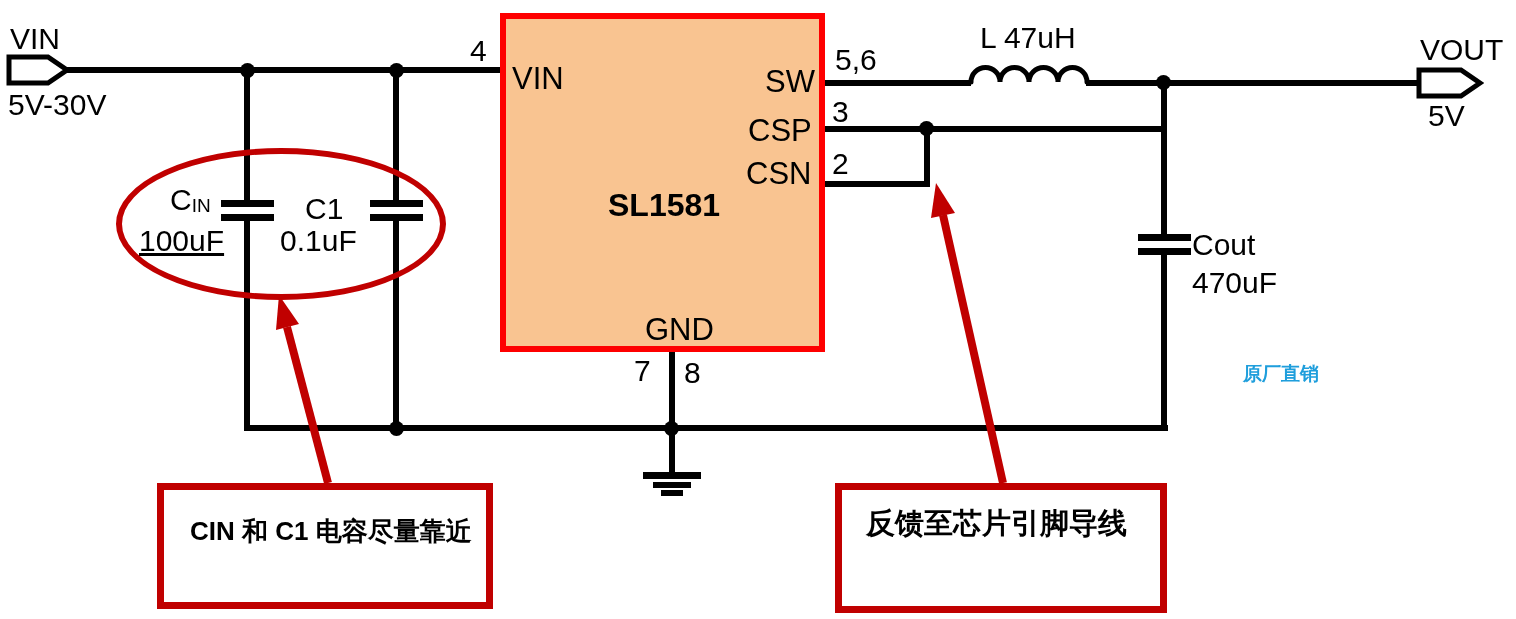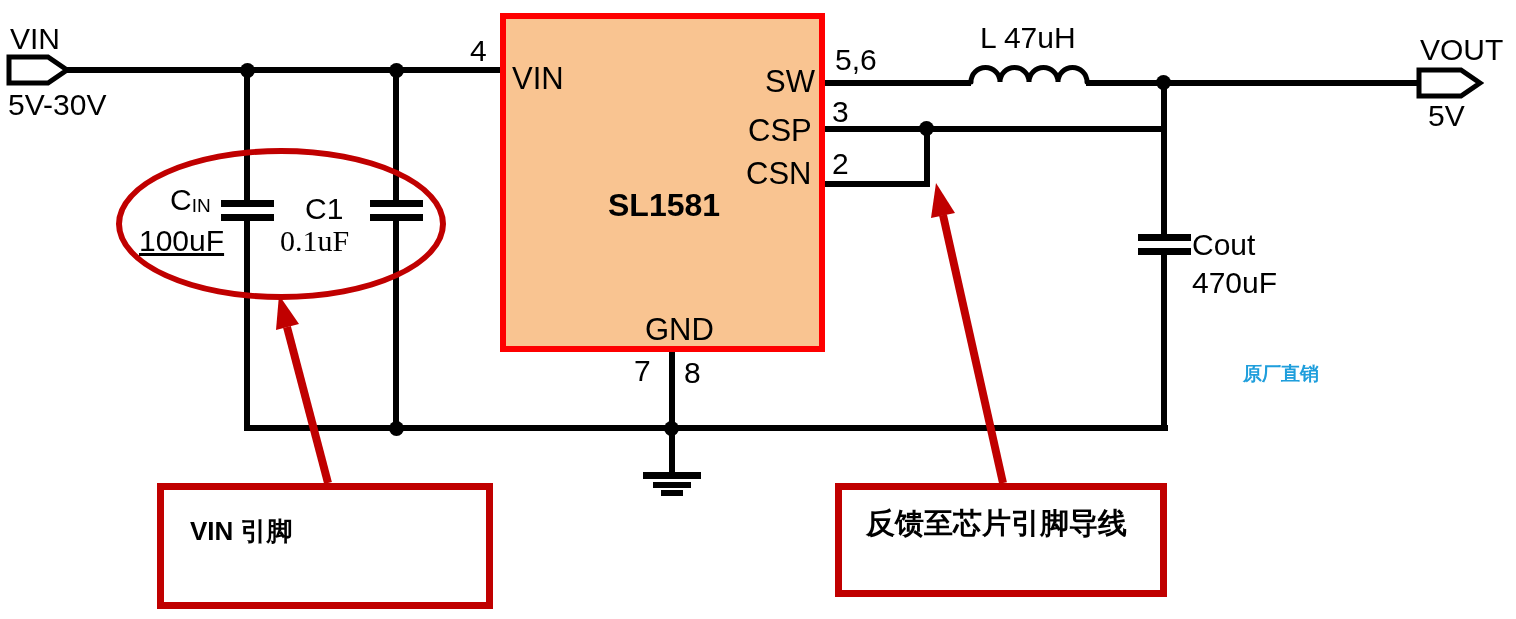--- a/index.html
+++ b/index.html
@@ -22,21 +22,21 @@
     position:absolute;left:116px;top:148px;width:330px;height:152px;
     border:6px solid #C00000;border-radius:50%;box-sizing:border-box;
     background:transparent;z-index:4;
   }
   .notebox{
     position:absolute;background:#ffffff;border:7px solid #C00000;
     box-sizing:border-box;z-index:6;font-weight:bold;color:#000;
   }
   .notebox .nline{white-space:nowrap;}
   #note1{left:157px;top:483px;width:336px;height:126px;padding:16px 0 0 26px;font-size:26px;line-height:50px;}
-  #note2{left:835px;top:483px;width:332px;height:114px;padding:10px 0 0 24px;font-size:29px;line-height:47px;}
+  #note2{left:835px;top:483px;width:332px;height:130px;padding:10px 0 0 24px;font-size:29px;line-height:47px;}
   .svglayer{position:absolute;left:0;top:0;z-index:5;pointer-events:none;}
   .term{position:absolute;z-index:3;}
   .watermark{position:absolute;font-weight:bold;z-index:3;white-space:nowrap;}
   #wm1{left:1243px;top:361px;font-size:19px;color:#1E9EDC;}
   #wm2{left:1210px;top:387px;font-size:21px;color:#29A9E0;}
   sub.cap{font-size:19px;vertical-align:baseline;position:relative;top:2px;}
 </style>
 </head>
 <body>
 
@@ -102,39 +102,39 @@
   <div class="lbl f30" style="left:684px;top:356px;">8</div>
 
   <div class="lbl f30" style="left:10px;top:22px;">VIN</div>
   <div class="lbl f30" style="left:8px;top:88px;">5V-30V</div>
   <div class="lbl f30" style="left:1420px;top:33px;">VOUT</div>
   <div class="lbl f30" style="left:1428px;top:99px;">5V</div>
   <div class="lbl f30" style="left:980px;top:21px;">L 47uH</div>
   <div class="lbl f30" style="left:170px;top:183px;"><span>C</span><sub class="cap">IN</sub></div>
   <div class="lbl f30" style="left:139px;top:224px;text-decoration:underline;">100uF</div>
   <div class="lbl f30" style="left:305px;top:185px;margin-top:7px;">C1</div>
-  <div class="lbl f30" style="left:280px;top:224px;font-family:Liberation Serif, serif;">0.1uF</div>
+  <div class="lbl f30" style="left:280px;top:224px;">0.1uF</div>
   <div class="lbl f30" style="left:1192px;top:228px;">Cout</div>
   <div class="lbl f30" style="left:1192px;top:266px;">470uF</div>
 
   <div class="ellipse"></div>
 
   <svg class="svglayer" width="1516" height="619">
     <g>
       <line x1="328" y1="483" x2="287" y2="327" stroke="#C00000" stroke-width="8"></line>
       <polygon points="279,295 299,324 276,330" fill="#C00000"></polygon>
     </g>
     <g>
       <line x1="1003" y1="483" x2="943" y2="215" stroke="#C00000" stroke-width="8"></line>
       <polygon points="936,183 955,213 931,218" fill="#C00000"></polygon>
     </g>
   </svg>
 
   <div class="notebox" id="note1">
-    <div class="nline">VIN 引脚</div>
+    <div class="nline">CIN 和 C1 电容尽量靠近</div>
   </div>
   <div class="notebox" id="note2">
     <div class="nline">反馈至芯片引脚导线</div>
   </div>
 
   <div class="watermark" id="wm1">原厂直销</div>
 
 </div>
 
 </body></html>

